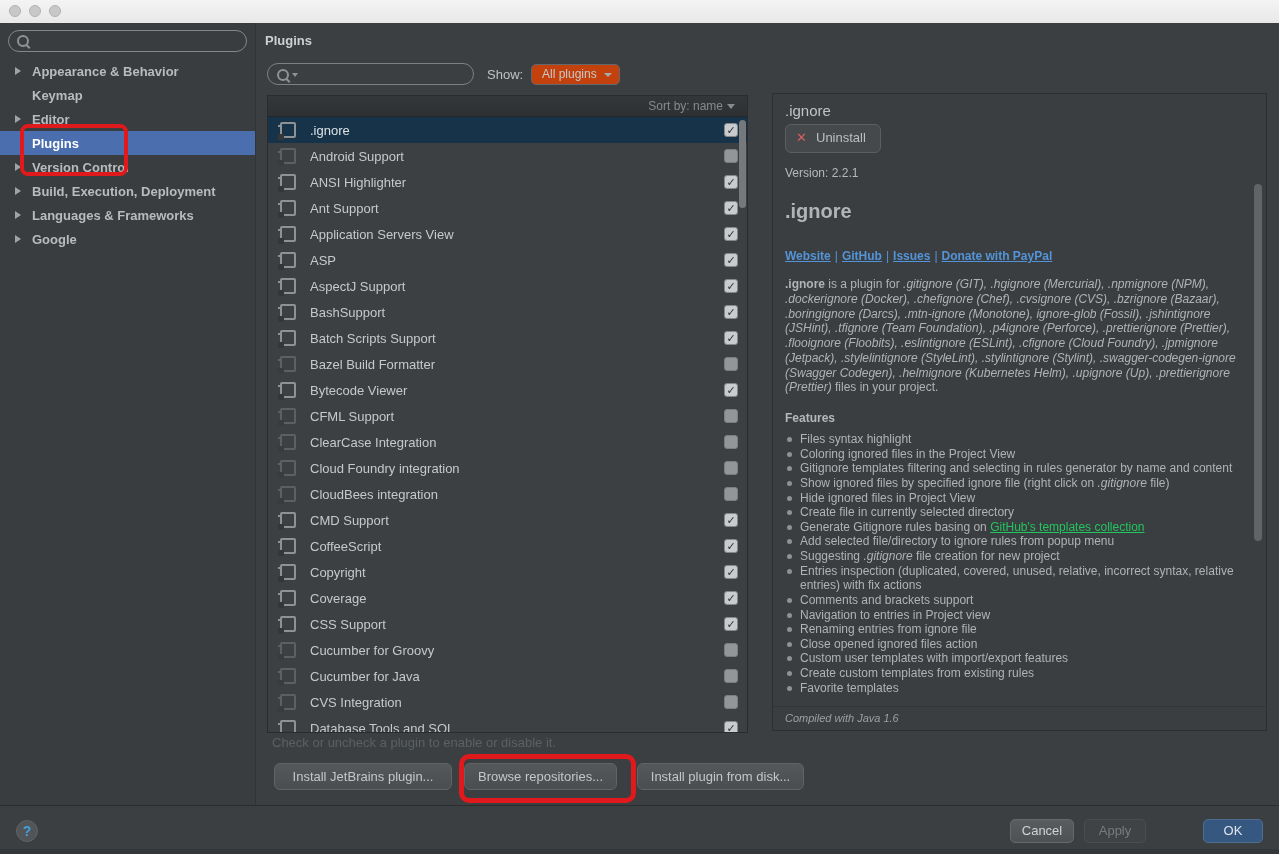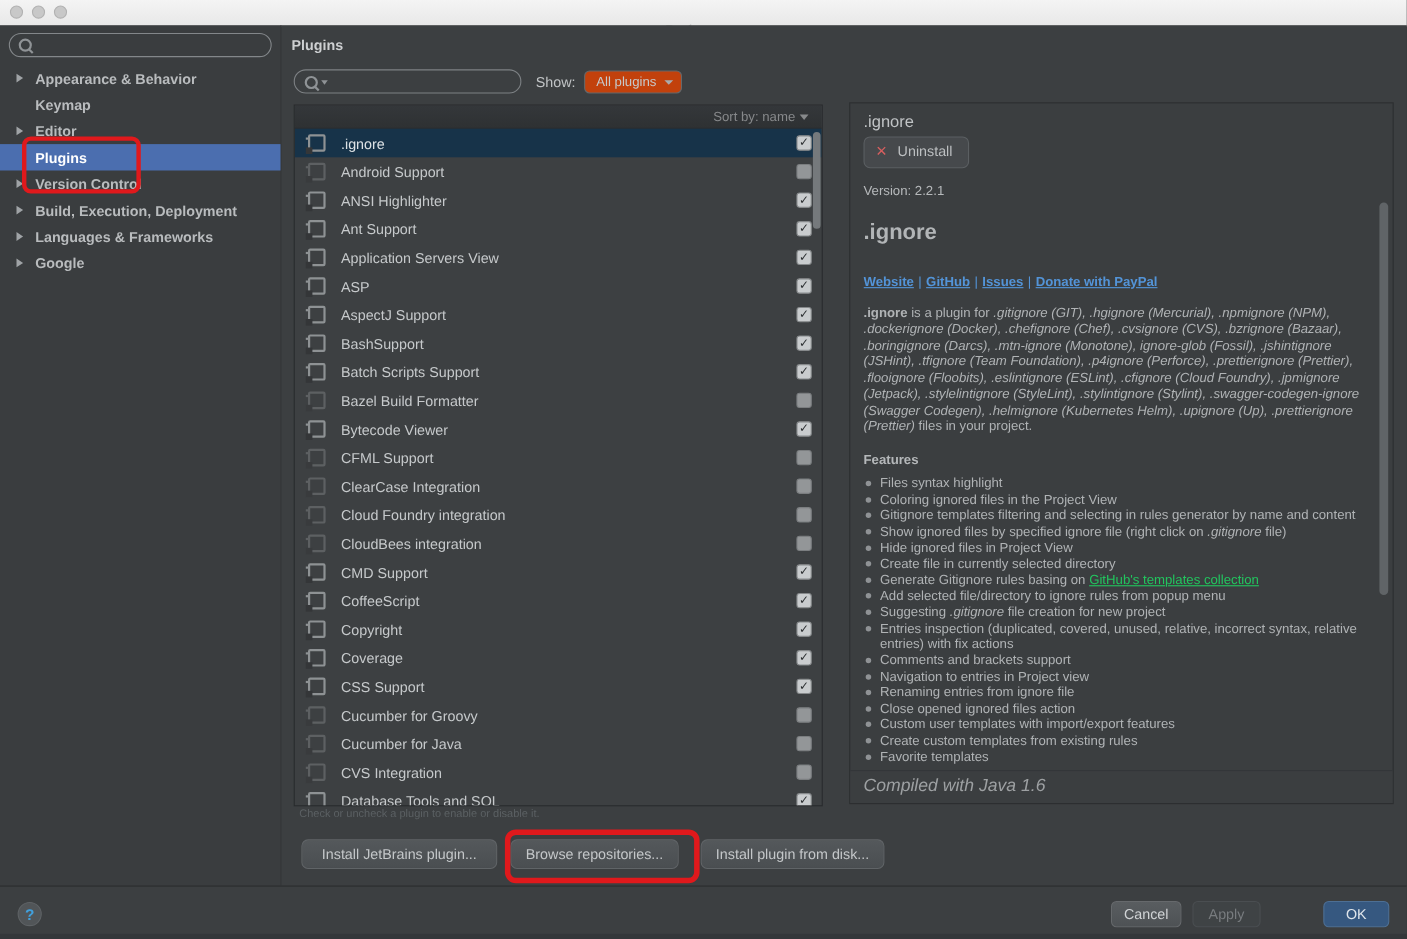--- a/index.html
+++ b/index.html
@@ -46,21 +46,21 @@
   .plug-ic::after{content:'';position:absolute;left:-4px;bottom:-4px;width:6px;height:6px;background:#343638;}
   .plug-ic::before{content:'';position:absolute;left:-4px;top:1px;width:3px;height:2px;background:#8e9294;}
   .prow.off .plug-ic{opacity:0.4;}
   .pname{margin-left:14px;font-size:13px;color:#c6c9cb;white-space:nowrap;}
   .prow.selected .pname{color:#dde2e5;}
   .pcheck{position:absolute;right:9px;top:6px;width:14px;height:14px;border-radius:3px;box-sizing:border-box;text-align:center;font-size:11px;font-weight:bold;line-height:13px;}
   .pcheck.on{background:#c9ccce;border:1px solid #86898b;color:#2e3133;}
   .pcheck.off{background:#939698;border:1px solid #7b7e80;color:transparent;}
   .plist-scroll{position:absolute;right:1px;top:24px;width:7px;height:88px;background:#75797c;border-radius:4px;}
 
-  .hint{position:absolute;top:712px;left:16px;font-size:10px;color:#5b6063;}
+  .hint{position:absolute;top:712px;left:16px;font-size:13px;color:#5b6063;}
   .act-btn{position:absolute;top:740px;height:27px;background:linear-gradient(#54585b,#4a4e51);border:1px solid #606467;border-radius:6px;color:#c4c7c9;font-size:13px;text-align:center;line-height:25px;box-sizing:border-box;}
 
   
   .details{position:absolute;top:70px;left:516px;width:495px;height:638px;background:#3b3e40;border:1px solid #2c2e30;box-sizing:border-box;}
   .d-title{position:absolute;top:8px;left:12px;font-size:15px;color:#c0c3c5;}
   .uninst{position:absolute;top:30px;left:12px;height:27px;padding:0 14px 0 30px;background:#46494c;border:1px solid #5b5f62;border-radius:6px;font-size:13px;color:#bcbfc1;line-height:25px;}
   .uninst .x{position:absolute;left:10px;top:0;color:#d75f5f;font-weight:bold;font-size:13px;}
   .d-version{position:absolute;top:72px;left:12px;font-size:12px;color:#b6b9bb;}
   .d-body{position:absolute;top:92px;left:12px;right:30px;bottom:26px;overflow:hidden;}
   .d-h1{margin:14px 0 0;font-size:20px;font-weight:bold;color:#b2b5b7;}
@@ -69,21 +69,21 @@
   .d-links .sep{color:#5394d8;margin:0 4px;}
   .d-desc{margin-top:14px;font-size:12px;line-height:1.23;color:#b0b3b5;}
   .d-desc .b{font-weight:bold;}
   .d-desc .i{font-style:italic;}
   .feat-title{margin-top:16px;font-size:12px;font-weight:bold;color:#b5b8ba;}
   .feat{margin:7px 0 0;padding:0;list-style:none;font-size:12px;line-height:1.22;color:#b0b3b5;}
   .feat li{position:relative;padding-left:15px;}
   .feat li::before{content:'';position:absolute;left:2px;top:5px;width:5px;height:5px;border-radius:50%;background:#8f9295;}
   .feat .i{font-style:italic;}
   .feat a{color:#22c55e;text-decoration:underline;}
-  .d-footer{position:absolute;left:0;right:0;bottom:0;border-top:1px solid #333639;padding:5px 12px 6px;font-size:16px;font-style:italic;color:#9da0a2;background:#3b3e40;}
+  .d-footer{position:absolute;left:0;right:0;bottom:0;border-top:1px solid #333639;padding:5px 12px 6px;font-size:11px;font-style:italic;color:#9da0a2;background:#3b3e40;}
   .d-scroll{position:absolute;right:4px;top:90px;width:8px;height:357px;background:#606467;border-radius:4px;}
 
   
   .bottombar{position:absolute;left:0;right:0;bottom:0;height:48px;background:#3c3f41;border-top:1px solid #2a2c2e;}
   .bottombar::after{content:'';position:absolute;left:0;right:0;bottom:0;height:5px;background:#34373a;}
   .help-btn{position:absolute;left:16px;top:14px;width:22px;height:22px;border-radius:50%;background:#515558;border:1px solid #5e6265;box-sizing:border-box;text-align:center;line-height:20px;color:#41a0dd;font-size:14px;font-weight:bold;}
   .bb-btn{position:absolute;top:13px;height:24px;border-radius:5px;font-size:13px;text-align:center;line-height:22px;box-sizing:border-box;}
   .btn-cancel{right:205px;width:64px;background:linear-gradient(#595d60,#4e5255);border:1px solid #66696c;color:#d0d3d5;}
   .btn-apply{right:133px;width:62px;background:#3f4345;border:1px solid #4a4e51;color:#787c7f;}
   .btn-ok{right:16px;width:60px;background:#365880;border:1px solid #4d6f94;color:#dfe5ea;}

